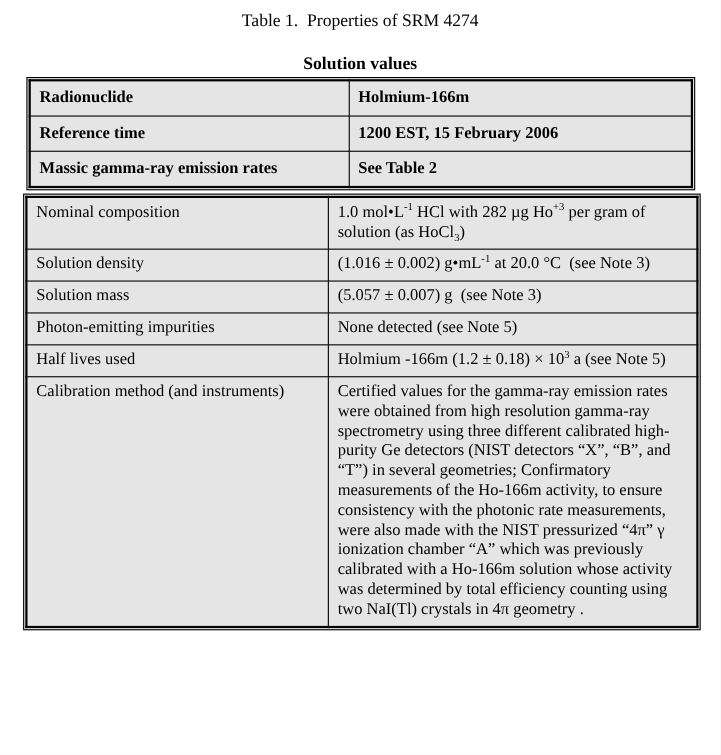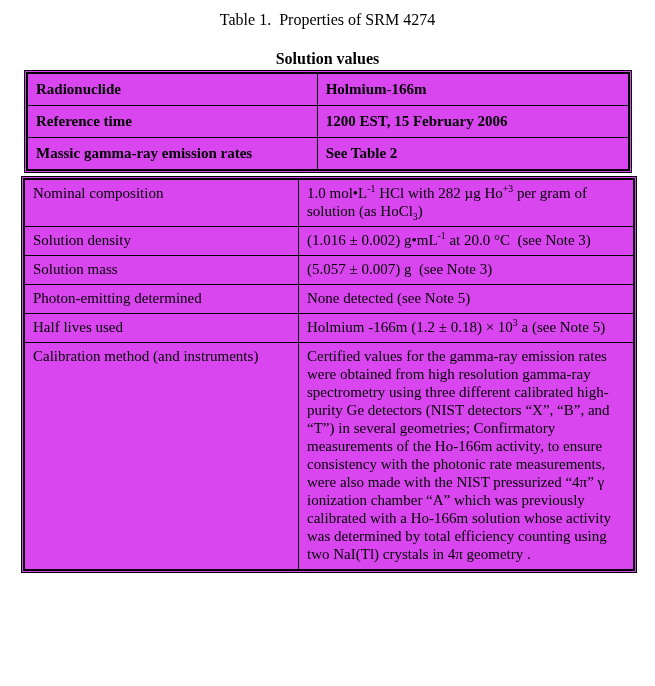--- a/index.html
+++ b/index.html
@@ -36,21 +36,21 @@
   }
   .caption-uncertified {
     margin-top: 22px;
     font-size: 15.5px;
     font-weight: normal;
   }
   
   .tbl-wrap {
     border: 1px solid #000;
     padding: 1px;
-    background: #d946ef;
+    background: #e5e5e5;
   }
   .tbl-wrap.t1 {
     margin: 2px 23px 0 24px;
   }
   .tbl-wrap.t2 {
     margin: 3px 18px 0 21px;
   }
   table {
     width: 100%;
     border-collapse: collapse;
@@ -127,21 +127,21 @@
         </tr>
         <tr>
           <td>Solution density</td>
           <td><span>(1.016 ± 0.002) g•mL</span><sup>-1</sup><span> at 20.0 °C  (see Note 3)</span></td>
         </tr>
         <tr>
           <td>Solution mass</td>
           <td>(5.057 ± 0.007) g  (see Note 3)</td>
         </tr>
         <tr>
-          <td>Photon-emitting determined</td>
+          <td>Photon-emitting impurities</td>
           <td>None detected (see Note 5)</td>
         </tr>
         <tr>
           <td>Half lives used</td>
           <td><span>Holmium -166m (1.2 ± 0.18) × 10</span><sup>3</sup><span> a (see Note 5)</span></td>
         </tr>
         <tr>
           <td>Calibration method (and instruments)</td>
           <td>Certified values for the gamma-ray emission rates were obtained from high resolution gamma-ray spectrometry using three different calibrated high-purity Ge detectors (NIST detectors “X”, “B”, and “T”) in several geometries; Confirmatory measurements of the Ho-166m activity, to ensure consistency with the photonic rate measurements, were also made with the NIST pressurized “4π” γ ionization chamber “A” which was previously calibrated with a Ho-166m solution whose activity was determined by total efficiency counting using two NaI(Tl) crystals in 4π geometry .</td>
         </tr>

